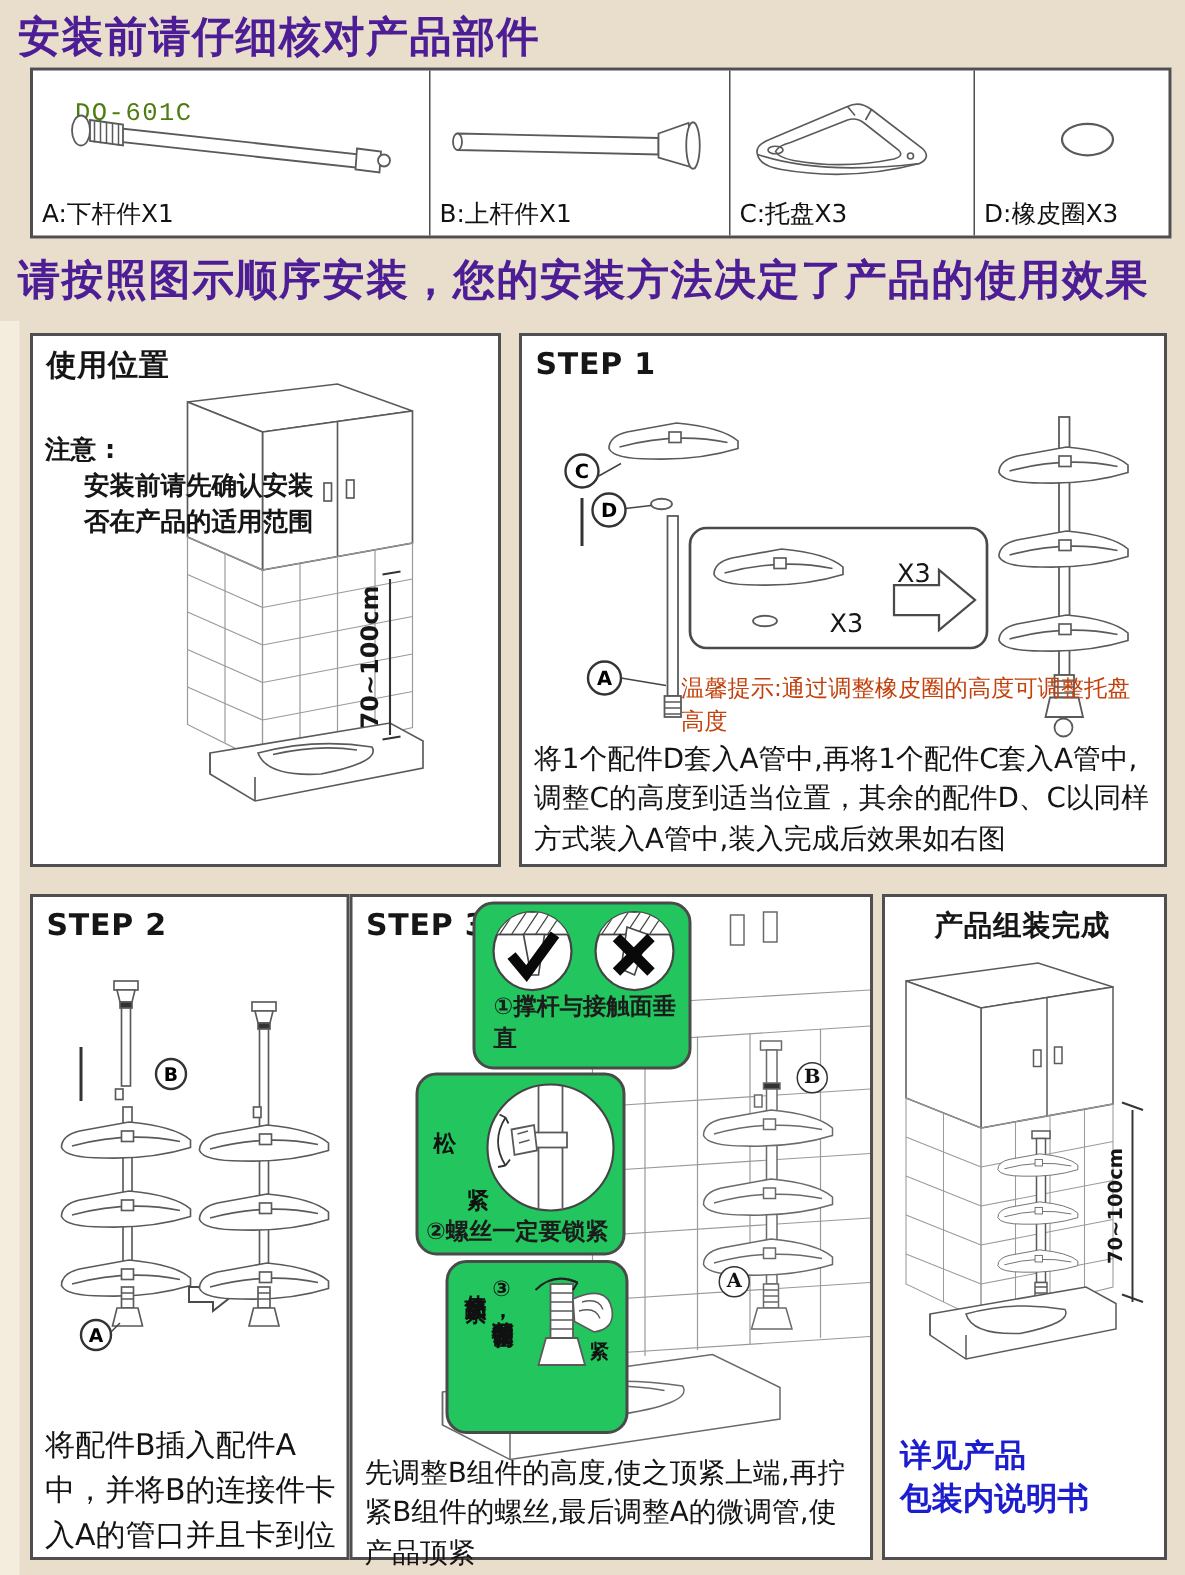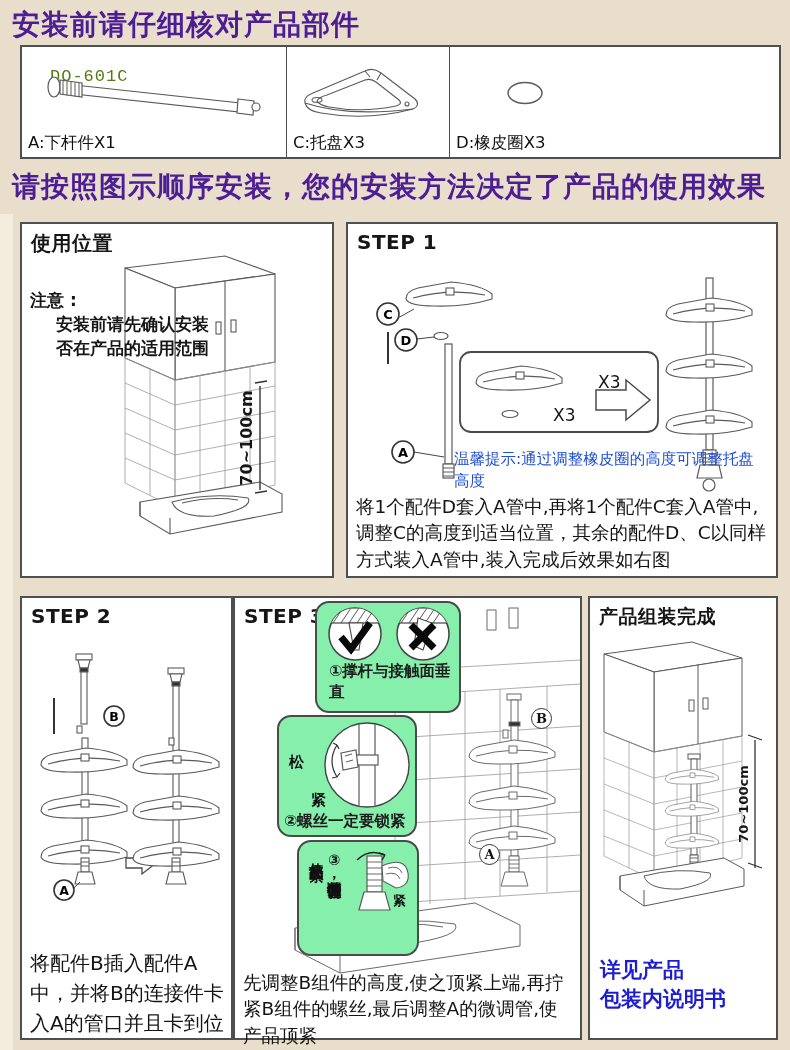--- a/index.html
+++ b/index.html
@@ -18,31 +18,31 @@
   .model-label{position:absolute;left:8px;top:20px;font-size:17px;color:#4d7c0f;font-family:"Liberation Mono","DejaVu Sans Mono",monospace;letter-spacing:1px;margin-left:20px;}
   .part-art{position:absolute;left:0;top:8px;}
   
   .panel{position:absolute;background:#fff;border:2px solid #4f4f4f;box-sizing:border-box;}
   .p-usage{left:20px;top:222px;width:314px;height:356px;}
   .p-step1{left:346px;top:222px;width:432px;height:356px;}
   .p-step2{left:20px;top:596px;width:213px;height:444px;}
   .p-step3{left:233px;top:596px;width:349px;height:444px;}
   .p-done{left:588px;top:596px;width:190px;height:444px;}
   .panel-title{position:absolute;left:9px;top:6px;font-size:20px;font-weight:600;color:#161616;letter-spacing:.5px;white-space:nowrap;}
-  .p-done .panel-title{font-size:19px;}
+  .p-done .panel-title{font-size:19px;margin-left:24px;}
   .note{position:absolute;left:8px;top:64px;font-size:17px;font-weight:700;line-height:24px;color:#161616;}
   .note-lines{margin-left:26px;}
-  .tip-text{position:absolute;left:106px;top:224px;width:300px;font-size:15.5px;line-height:1.45;color:#1d4ed8;}
+  .tip-text{position:absolute;left:106px;top:224px;width:300px;font-size:15.5px;line-height:1.45;color:#c2410c;}
   .body-text{position:absolute;color:#141414;}
   .b-step1{left:8px;right:8px;top:270px;font-size:18.5px;line-height:1.42;}
   .b-step2{left:8px;right:6px;top:350px;font-size:20px;line-height:1.5;}
   .b-step3{left:8px;right:5px;top:372px;font-size:18.5px;line-height:1.42;}
   .done-note{position:absolute;left:10px;top:358px;font-size:21px;font-weight:700;color:#1d1dd0;line-height:1.4;white-space:nowrap;}
   
-  .callout{position:absolute;background:#86efac;border:2px solid #4a4a4a;border-radius:14px;box-sizing:border-box;}
+  .callout{position:absolute;background:#22c55e;border:2px solid #4a4a4a;border-radius:14px;box-sizing:border-box;}
   .co1{left:80px;top:3px;width:146px;height:112px;}
   .co1 .cap{position:absolute;left:12px;top:58px;width:122px;font-size:15.5px;font-weight:600;line-height:1.35;}
   .co2{left:42px;top:117px;width:140px;height:122px;}
   .co2 .cap{position:absolute;left:5px;bottom:3px;width:132px;font-size:15.5px;font-weight:600;}
   .co3{left:62px;top:242px;width:122px;height:116px;}
   .zh-small{position:absolute;font-size:15px;font-weight:700;color:#111;}
   .vert-text{position:absolute;left:8px;top:10px;height:100px;writing-mode:vertical-rl;font-size:14.5px;font-weight:600;line-height:1.25;letter-spacing:1px;color:#111;}
   .circ{position:absolute;width:21px;height:21px;border:1.7px solid #333;border-radius:50%;background:#fff;
         font-family:"DejaVu Serif","Liberation Serif",serif;font-weight:700;font-size:13px;color:#111;
         display:flex;align-items:center;justify-content:center;box-sizing:border-box;}
@@ -66,20 +66,31 @@
           <path d="M34,28 L218,48 L218,57 L34,37 Z"></path>
           <ellipse cx="32" cy="32" rx="6" ry="10"></ellipse>
           <path d="M38,25 L60,28 L60,42 L38,39 Z" fill="#fff"></path>
           <path d="M41,26 V40 M45,26.5 V40.5 M49,27 V41 M53,27.5 V41.5 M57,28 V42" fill="none" stroke-width="1"></path>
           <path d="M216,44 L232,46 L231,60 L215,58 Z"></path>
           <circle cx="234" cy="52" r="4"></circle>
         </g>
       </svg>
       <span class="part-label">A:下杆件X1</span>
     </div>
+    <div class="part-cell pc-b">
+      <svg class="part-art" width="195" height="78" viewBox="0 0 195 78">
+        <g stroke="#5a5a5a" stroke-width="1.2" fill="#fff">
+          <path d="M18,34 L152,37 L152,48 L18,45 Z"></path>
+          <ellipse cx="18" cy="39.5" rx="3" ry="5.5"></ellipse>
+          <path d="M152,34 L172,27 L176,57 L152,50 Z"></path>
+          <ellipse cx="175" cy="42" rx="4.5" ry="15.5"></ellipse>
+        </g>
+      </svg>
+      <span class="part-label">B:上杆件X1</span>
+    </div>
     <div class="part-cell pc-c">
       <svg class="part-art" width="160" height="78" viewBox="0 0 160 78">
         <g stroke="#5a5a5a" stroke-width="1.1" fill="#fff">
           <path d="M18,48 Q16,42 26,38 L78,16 Q86,12 94,18 L128,44 Q134,50 126,54 Q80,66 34,58 Q20,56 18,48 Z"></path>
           <path d="M30,46 Q32,42 40,40 L78,25 Q84,23 89,27 L112,45 Q116,49 109,51 Q75,58 42,52 Q32,50 30,46 Z" fill="none"></path>
           <path d="M18,48 Q60,62 126,54" fill="none"></path>
           <ellipse cx="30" cy="45" rx="5" ry="2.5" fill="none"></ellipse>
           <circle cx="120" cy="49" r="2" fill="none"></circle>
           <path d="M78,16 L83,22 M94,18 L90,25" fill="none"></path>
         </g>

